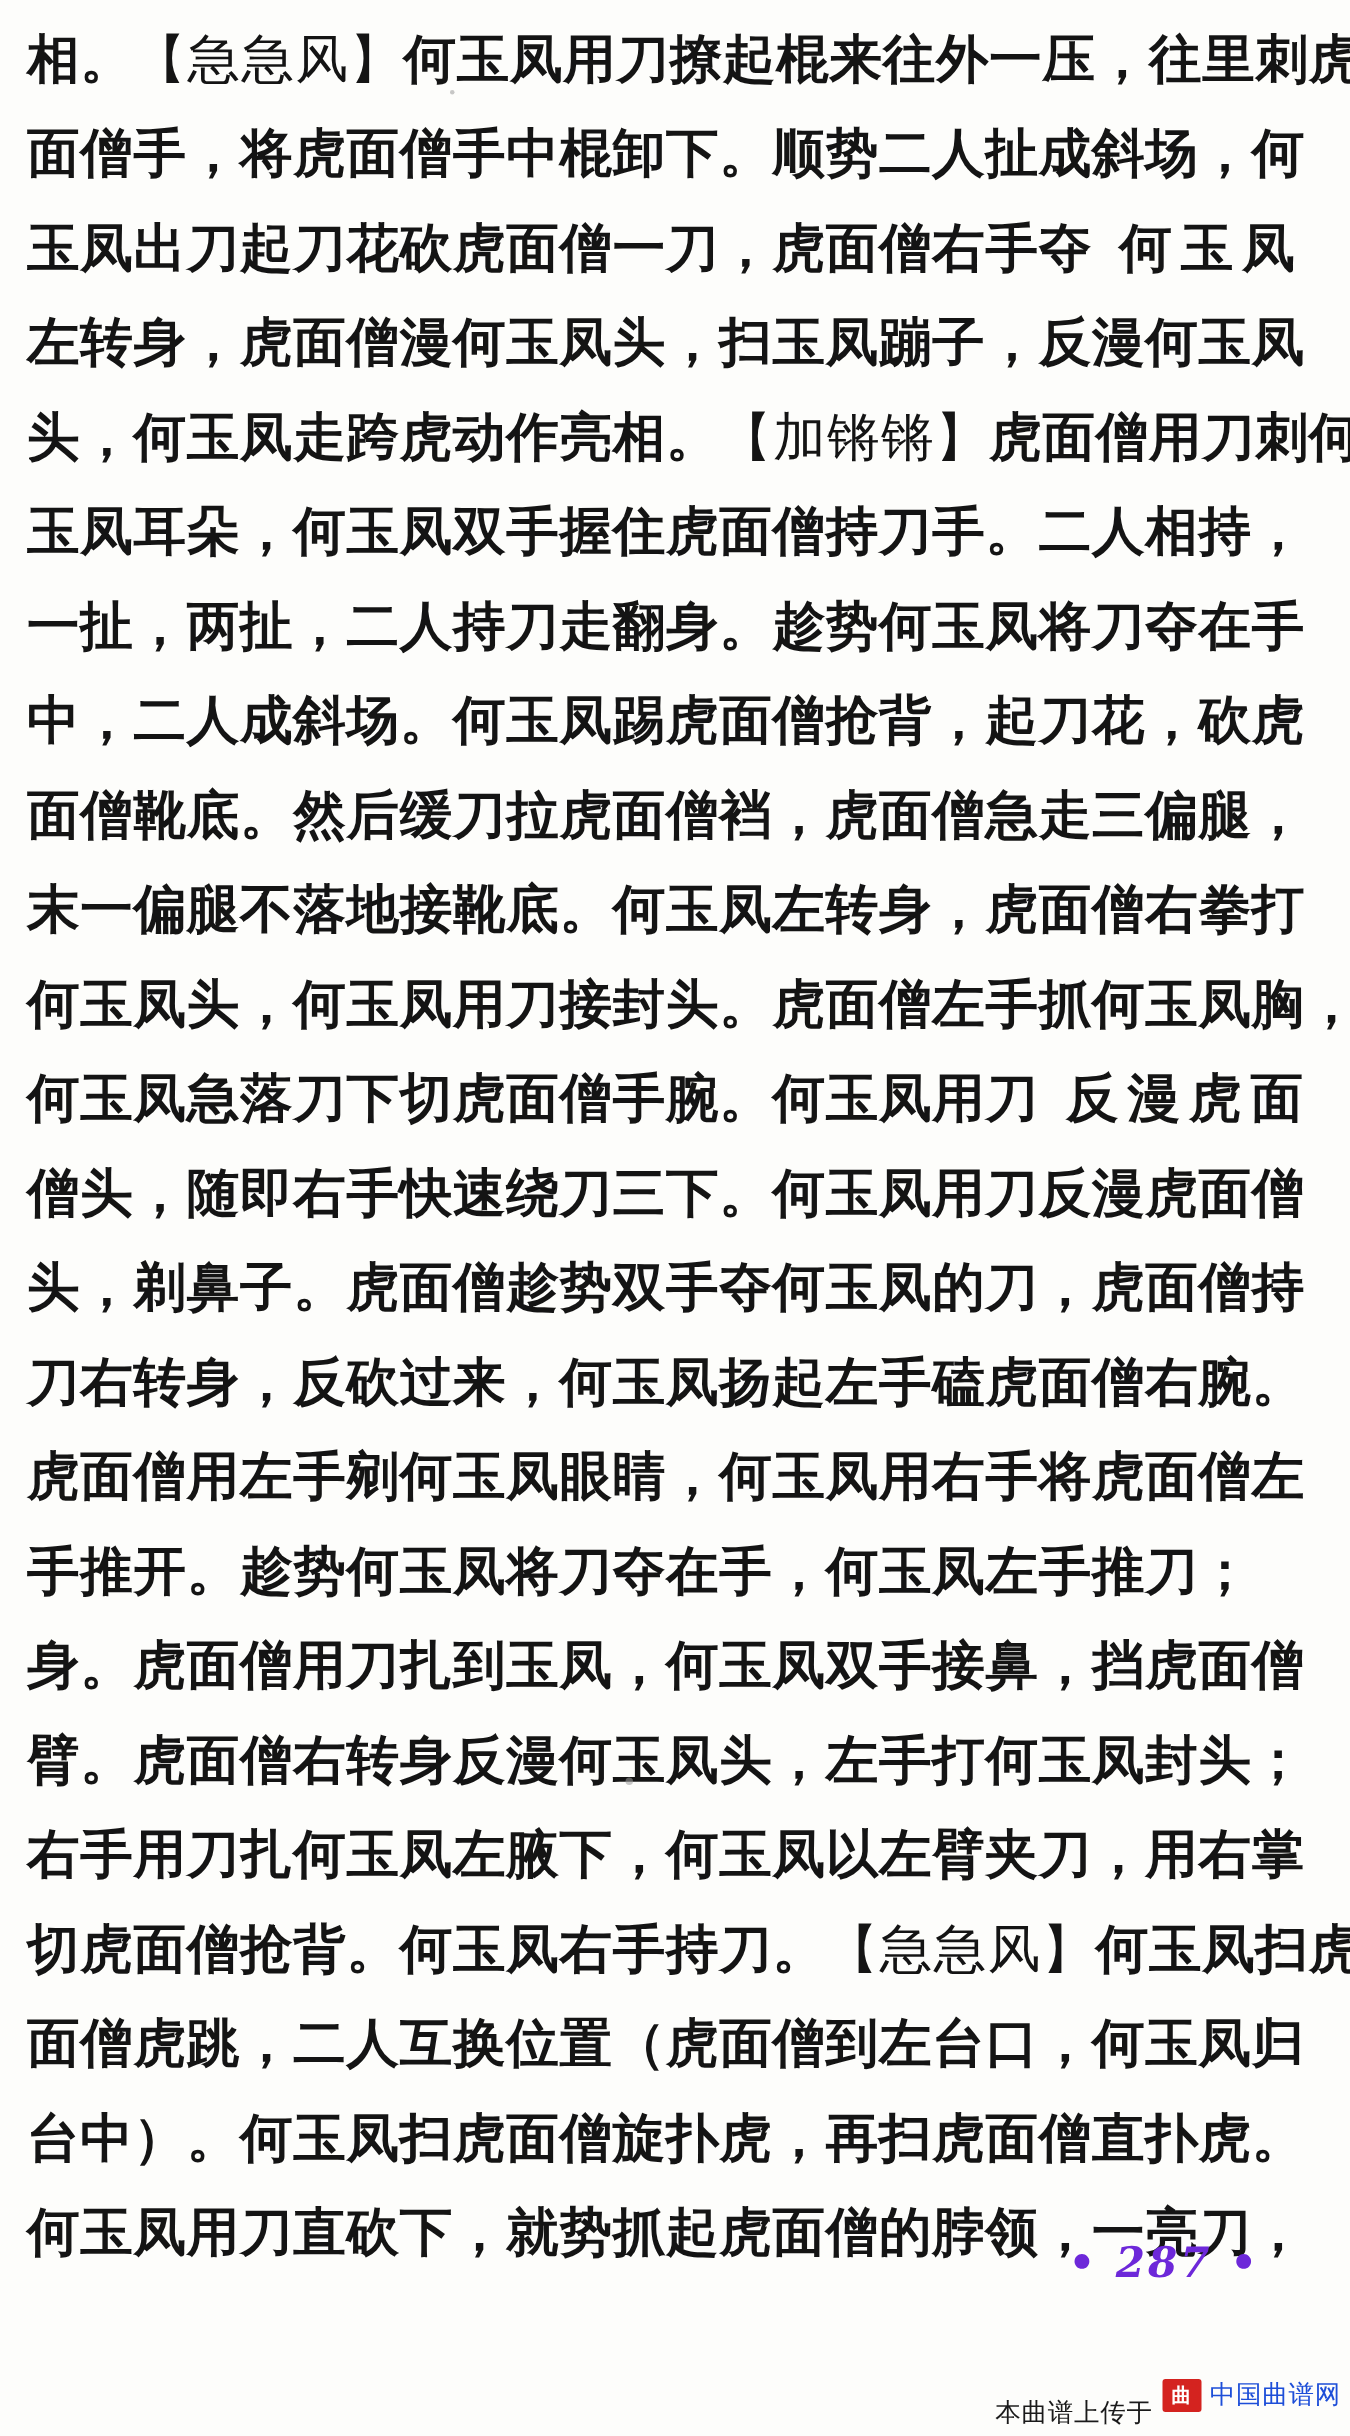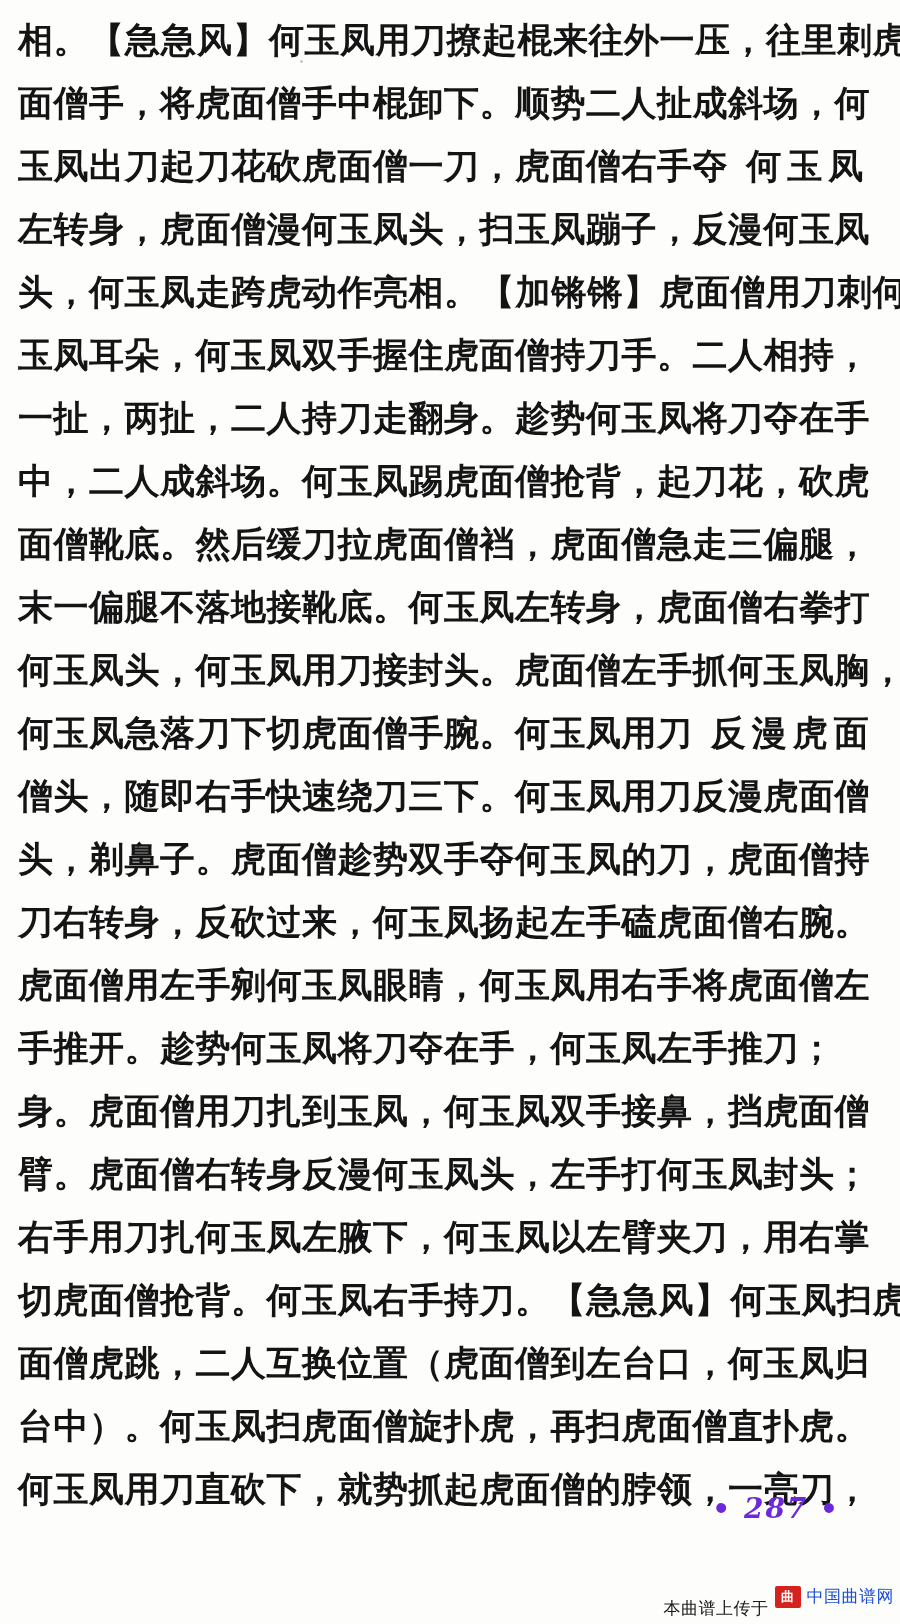--- a/index.html
+++ b/index.html
@@ -38,21 +38,21 @@
   }
 
   #text-body .ln {
     display: block;
     white-space: nowrap;
     height: 63px;
   }
 
   
   .cue {
-    font-weight: 700;
+    font-weight: 400;
     letter-spacing: 1px;
   }
 
   .spaced {
     letter-spacing: 6px;
   }
 
   #page-number {
     position: absolute;
     right: 60px;

